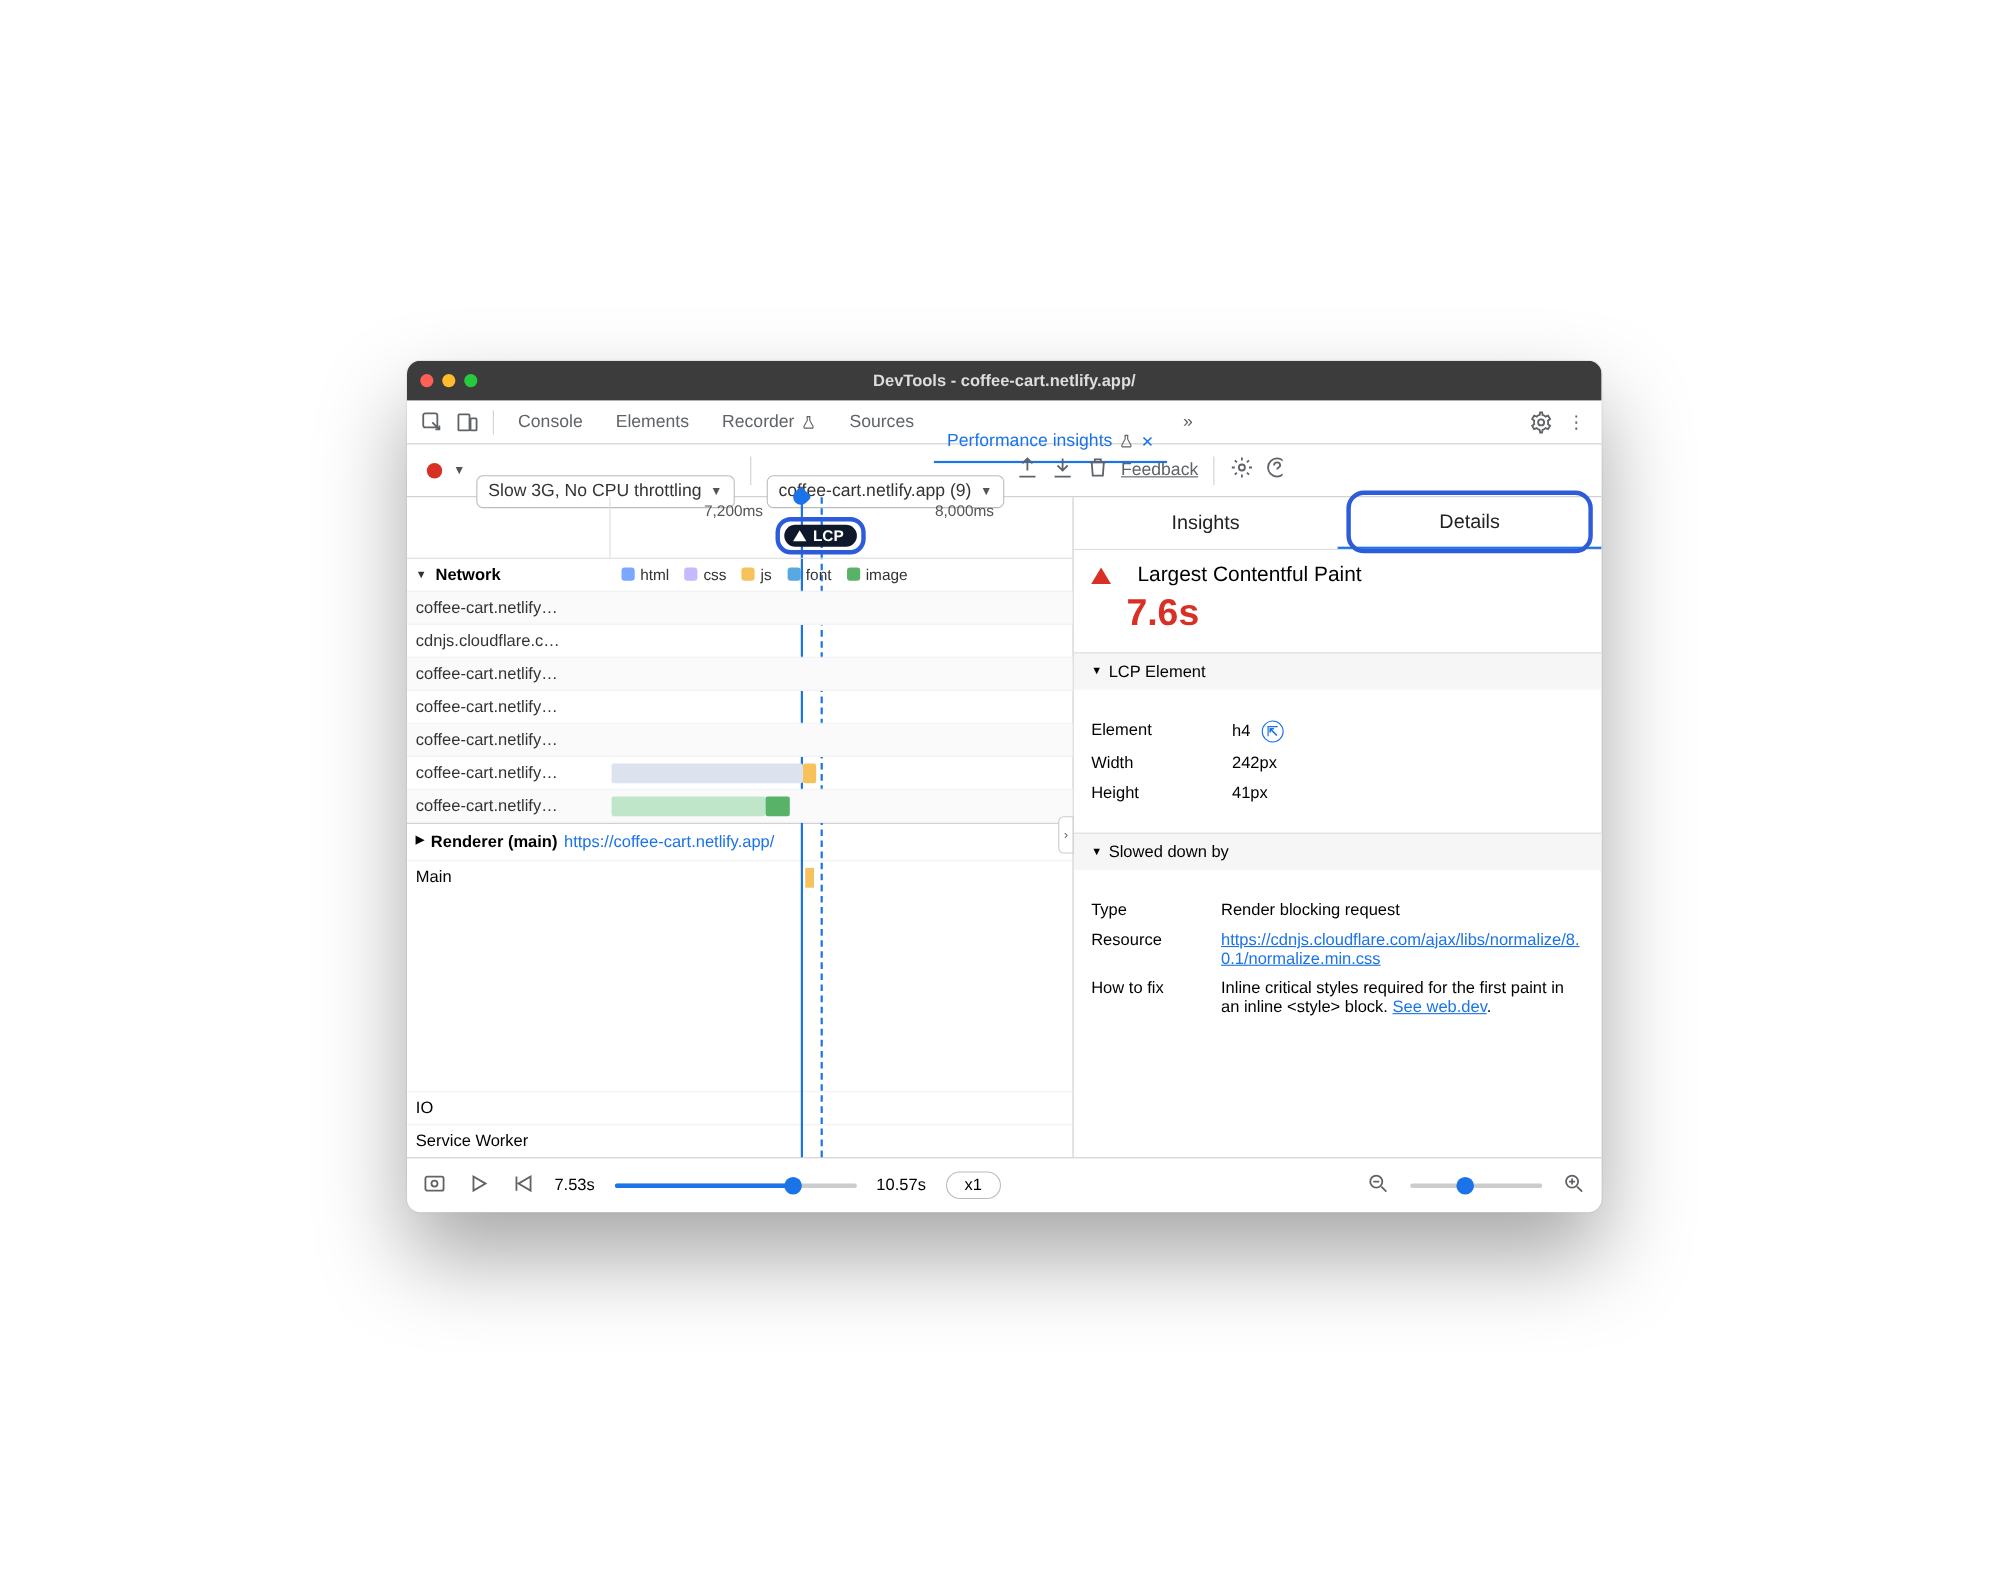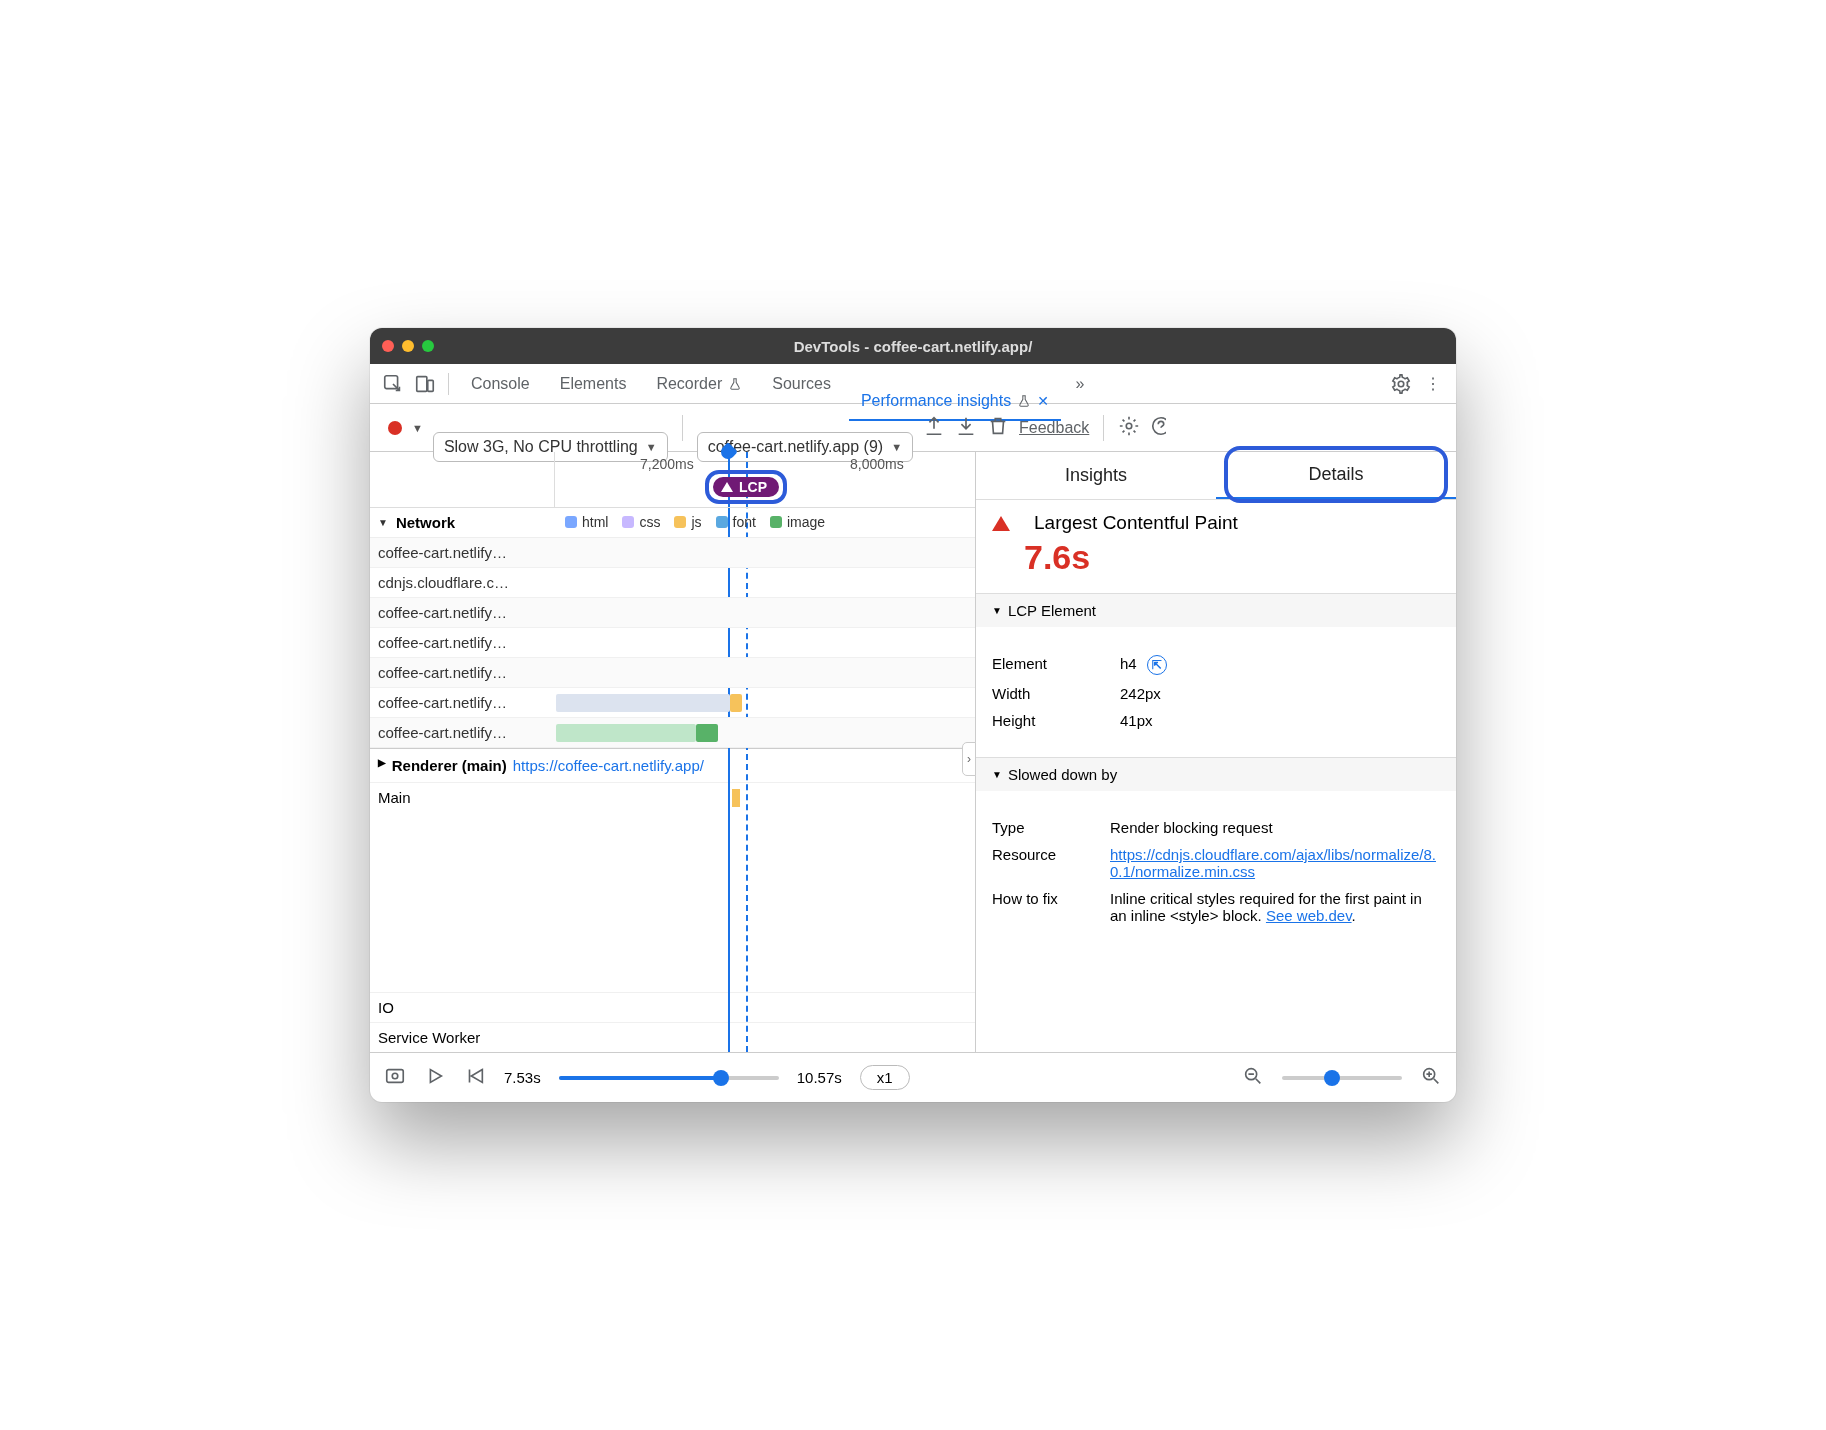--- a/index.html
+++ b/index.html
@@ -77,21 +77,21 @@
   .tl-head {
     height:56px; position:relative; border-bottom:1px solid #ddd; font-size:13px; color:#555;
   }
   .tl-head .gutter { position:absolute; left:0; top:0; bottom:0; width:185px; border-right:1px solid #ddd;}
   .tl-head .tick { position:absolute; top:4px; font-size:14px;}
   .lcp-badge-wrap {
     position:absolute; top:18px; left:335px;
     border:4px solid #2d5bd9; border-radius:14px; padding:3px 4px;
   }
   .lcp-inner {
-    background:#701a75; color:#fff; border-radius:999px;
+    background:#0f172a; color:#fff; border-radius:999px;
     padding:2px 12px 2px 8px; font-size:14px; font-weight:600;
     display:flex; align-items:center; gap:6px;
   }
   .lcp-arrow-up {
     width:0;height:0;border-left:6px solid transparent;border-right:6px solid transparent;border-bottom:10px solid #fff;
   }
   .playhead {
     position:absolute; top:0; bottom:0; width:2px; background:#1a73e8;
   }
   .playhead-dashed {

